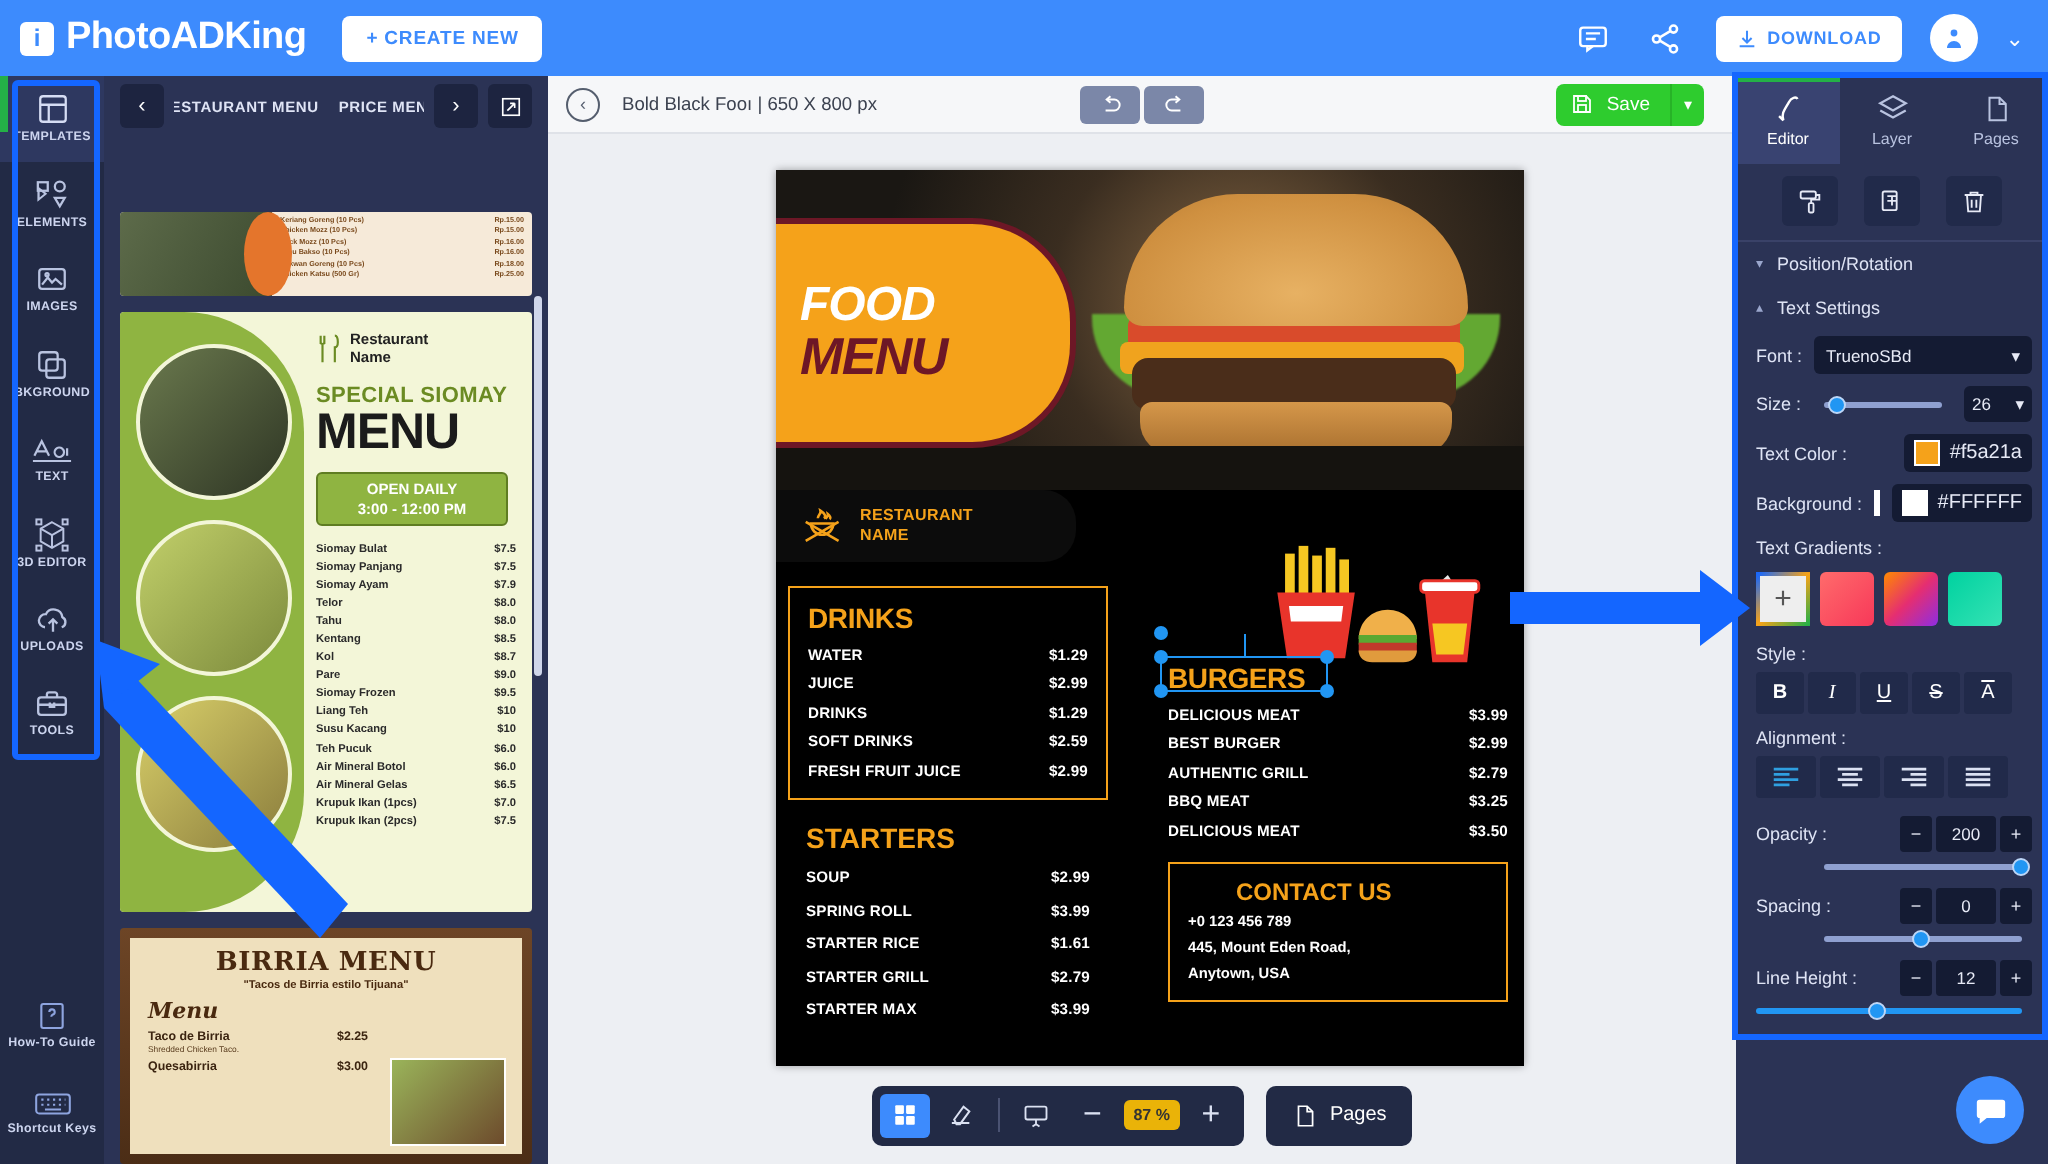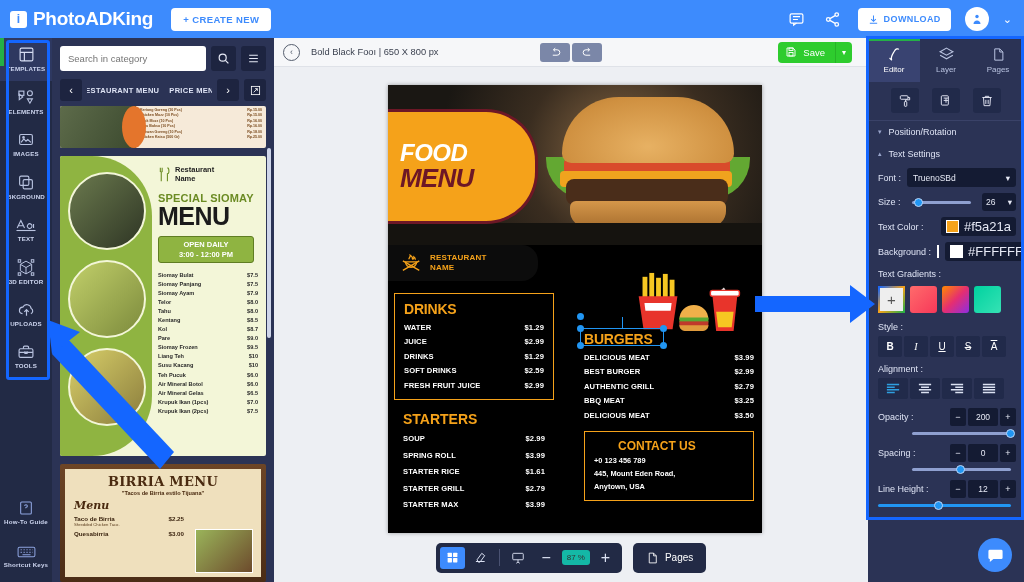--- a/index.html
+++ b/index.html
@@ -210,21 +210,21 @@
   .sel-box { position:absolute; left:-4px; top:-3px; width:84px; height:18px; border:1px solid #2196f3; }
   .handle { position:absolute; width:7px; height:7px; background:#2196f3; border-radius:50%; }
   .rot-line { position:absolute; left:41px; top:-12px; width:1px; height:12px; background:#2196f3; }
 
   
   .bottom-bar { position:absolute; left:274px; bottom:0; width:594px; height:49px; display:flex; align-items:center; justify-content:center; gap:11px;}
   .bgroup { background:#222a45; border-radius:5px; height:30px; display:flex; align-items:center; padding:0 4px; gap:3px;}
   .bchip { width:25px; height:22px; border-radius:3px; display:flex; align-items:center; justify-content:center; cursor:pointer; color:#dbe1f2;}
   .bchip.on { background:#3d8bfd; color:#fff;}
   .bdiv { width:1px; height:17px; background:#4a5272; margin:0 3px;}
-  .zoomval { background:#14b8a6; color:#333; font-size:8px; font-weight:normal; border-radius:3px; padding:3px 5px;}
+  .zoomval { background:#eab308; color:#333; font-size:8px; font-weight:bold; border-radius:3px; padding:3px 5px;}
   .pg-btn { background:#222a45; border-radius:5px; height:30px; display:flex; align-items:center; gap:6px; padding:0 13px; color:#fff; font-size:10px; cursor:pointer;}
 
   
   .rpanel { position:absolute; right:0; top:38px; width:156px; height:544px; background:#2b3355; }
   .rpanel-hl { position:absolute; right:0; top:36px; width:158px; height:484px; border:3px solid #1466ff; pointer-events:none; z-index:9;}
   .rtabs { display:flex; height:44px; }
   .rtab { flex:1; display:flex; flex-direction:column; align-items:center; justify-content:center; gap:2px; color:#b9c3e0; cursor:pointer; position:relative;}
   .rtab.active { background:#394371; color:#fff; }
   .rtab.active:before { content:""; position:absolute; left:0; top:0; width:100%; height:2.5px; background:#24b047; }
   .rtab .lbl { font-size:8px; }
@@ -234,21 +234,21 @@
   .caret { font-size:7px; color:#9aa6cc; }
   .prow { display:flex; align-items:center; padding:3px 8px 3px 10px; gap:6px; }
   .plabel { color:#dfe4f5; font-size:9px; white-space:nowrap; }
   .pselect {
     flex:1; background:#141b33; border-radius:3px; height:19px; display:flex;
     align-items:center; justify-content:space-between; padding:0 6px; color:#e7eaf6; font-size:8.5px; cursor:pointer;
   }
   .slider { flex:1; height:3px; background:#8fa0d0; border-radius:2px; position:relative; margin:0 5px;}
   .sdot { position:absolute; width:9px; height:9px; background:#2196f3; border-radius:50%; top:-3px; border:1.5px solid #bcd6f7;}
   .numsel { width:34px; background:#141b33; border-radius:3px; height:18px; display:flex; align-items:center; justify-content:space-between; padding:0 4px; color:#e7eaf6; font-size:8.5px; cursor:pointer;}
-  .sw-chip { background:#141b33; border-radius:3px; height:19px; display:flex; align-items:center; gap:5px; padding:0 5px; color:#e7eaf6; font-size:13px; }
+  .sw-chip { background:#141b33; border-radius:3px; height:19px; display:flex; align-items:center; gap:5px; padding:0 5px; color:#e7eaf6; font-size:10px; }
   .sw { width:13px; height:13px; border:1px solid #fff; }
   .grad-wrap { display:flex; gap:5px; padding:5px 8px 5px 10px; }
   .grad { width:27px; height:27px; border-radius:3px; }
   .grad.plus { background:#eee; display:flex; align-items:center; justify-content:center; color:#555; font-size:15px; border:2px solid; border-image:linear-gradient(135deg,#1466ff,#f5a21a,#24b047) 1;}
   .style-row, .align-row { display:flex; gap:2px; padding:2px 8px 2px 10px; }
   .style-btn { width:24px; height:21px; background:#212a4a; border-radius:2px; display:flex; align-items:center; justify-content:center; color:#fff; font-size:10px; cursor:pointer;}
   .align-btn { width:30px; height:21px; background:#212a4a; border-radius:2px; display:flex; align-items:center; justify-content:center; cursor:pointer;}
   .stepper { display:flex; gap:2px; margin-left:auto;}
   .st-b { width:16px; height:18px; background:#141b33; border-radius:2px; color:#e7eaf6; font-size:9px; display:flex; align-items:center; justify-content:center; cursor:pointer;}
   .st-v { width:30px; height:18px; background:#141b33; border-radius:2px; color:#e7eaf6; font-size:8.5px; display:flex; align-items:center; justify-content:center;}
@@ -382,36 +382,20 @@
             <path d="M5 6h1.5M9 6h1.5M13 6h1.5M17 6h1.5M21 6h.5M5 9.5h1.5M9 9.5h1.5M13 9.5h1.5M17 9.5h1.5M21 9.5h.5M7.5 12.8h11"></path>
           </svg>
         <span class="lbl">Shortcut Keys</span>
       </div>
     </div>
   </div>
   <div class="rail-green"></div>
   <div class="rail-hl"></div>
 
   <div class="tpanel">
-    <div class="search-row">
-      <div class="search-box">
-        <input placeholder="Search in category" style="">
-      </div>
-      <div class="sq-btn">
-        <svg width="13" height="13" viewBox="0 0 24 24" fill="none" stroke="#e7eaf6" stroke-width="2.2">
-            <circle cx="10.5" cy="10.5" r="6.5"></circle>
-            <path d="M15.5 15.5L21 21"></path>
-          </svg>
-      </div>
-      <div class="sq-btn">
-        <svg width="13" height="13" viewBox="0 0 24 24" fill="none" stroke="#e7eaf6" stroke-width="2">
-            <path d="M4 6h16M4 12h16M4 18h16"></path>
-          </svg>
-      </div>
-    </div>
     <div class="cat-row">
       <div class="cat-arrow">‹</div>
       <div class="cat-list">
         <div class="cat-name">RESTAURANT MENU</div>
         <div class="cat-name">PRICE MENU</div>
       </div>
       <div class="cat-arrow">›</div>
       <div class="cat-arrow">
         <svg width="11" height="11" viewBox="0 0 24 24" fill="none" stroke="#fff" stroke-width="1.8">
             <rect x="3" y="3" width="18" height="18"></rect>

